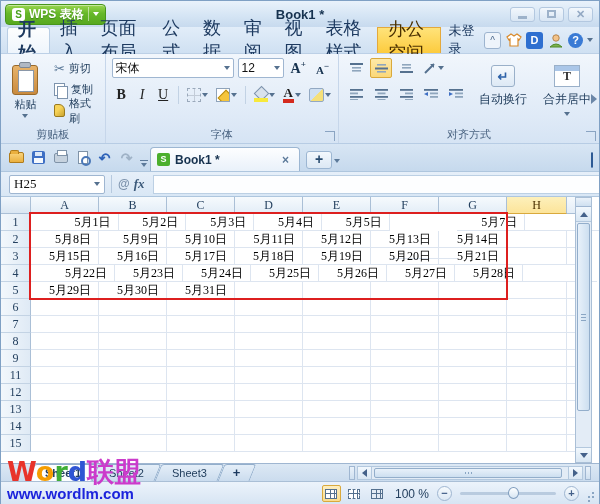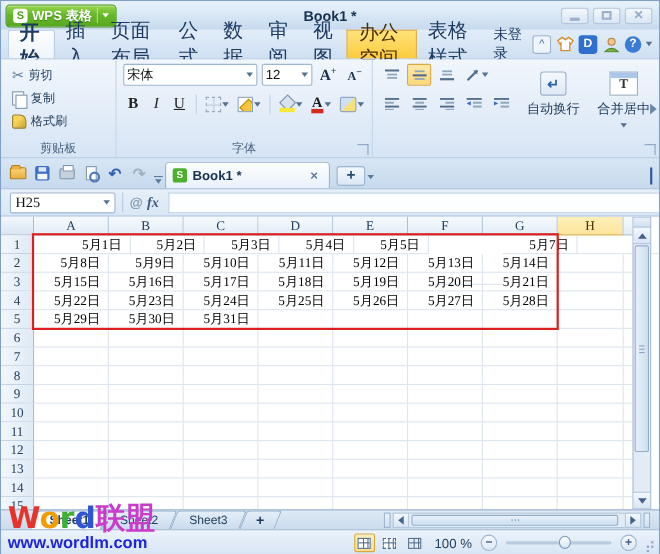--- a/index.html
+++ b/index.html
@@ -272,22 +272,22 @@
 
   <div class="menubar">
     <div id="menu-tabs" style="display:flex;">
         <div class="mtab active">开始</div>
         <div class="mtab">插入</div>
         <div class="mtab">页面布局</div>
         <div class="mtab">公式</div>
         <div class="mtab">数据</div>
         <div class="mtab">审阅</div>
         <div class="mtab">视图</div>
+        <div class="mtab">表格样式</div>
         <div class="mtab highlight">办公空间</div>
-        <div class="mtab">表格样式</div>
       </div>
     <div class="account">未登录</div>
     <div class="mb-icons">
       <div class="mb-ic boxic">^</div>
       <div class="mb-ic">
         <svg width="16" height="14" viewBox="0 0 16 14">
           <path d="M5 1 L8 3 L11 1 L15 4 L13 7 L12 6 L12 13 L4 13 L4 6 L3 7 L1 4 Z" fill="#fff" stroke="#d98a2b" stroke-width="1.2"></path>
         </svg>
       </div>
       <div class="mb-ic dic">D</div>
@@ -298,20 +298,29 @@
         </svg>
       </div>
       <div class="mb-ic helpic">?</div>
       <span class="tri-down" style="border-top-color:#55718f;"></span>
     </div>
   </div>
 
   <div class="ribbon">
     <div class="rgroup" style="width:118px;">
       <div class="clipwrap">
+        <div class="pastebtn">
+          <div class="clip-ic">
+            <div class="clip-board"></div>
+              <div class="clip-clip"></div>
+              <div class="clip-page"></div>
+          </div>
+          <span class="srlabel">粘贴</span>
+          <span class="tri-down" style="border-top-color:#55718f;"></span>
+        </div>
         <div>
           <div class="smallrow">
             <span class="cutic">✂</span>
             <span class="srlabel">剪切</span>
           </div>
           <div class="smallrow">
             <span class="copyic"></span>
             <span class="srlabel">复制</span>
           </div>
           <div class="smallrow">
@@ -452,20 +461,21 @@
         <div class="bigbtn">
           <span class="wrap-ic">↵</span>
           <span class="blabel">自动换行</span>
         </div>
         <div class="bigbtn">
           <span class="merge-ic">T</span>
           <span class="blabel">合并居中</span>
           <span class="tri-down" style="border-top-color:#55718f;"></span>
         </div>
       </div>
+      <div class="glabel">对齐方式</div>
       <div class="launcher"></div>
     </div>
     <div class="ribbon-more"></div>
   </div>
 
   <div class="qatrow">
     <div class="qat">
       <div class="qbtn">
           <span class="folder-ic"></span>
         </div>
@@ -557,21 +567,21 @@
           <div class="gcell" style="width: 68px;">5月17日</div>
           <div class="gcell" style="width: 68px;">5月18日</div>
           <div class="gcell" style="width: 68px;">5月19日</div>
           <div class="gcell" style="width: 68px;">5月20日</div>
           <div class="gcell" style="width: 68px;">5月21日</div>
           <div class="gcell" style="width: 60px;"></div>
           <div class="gcell" style="width: 14px; border-right: none;"></div>
         </div>
         <div class="grow">
           <div class="rhead">4</div>
-          <div class="gcell" style="width: 68px;">5月22日</div>
+          <div class="gcell" style="width: 84px;">5月22日</div>
           <div class="gcell" style="width: 68px;">5月23日</div>
           <div class="gcell" style="width: 68px;">5月24日</div>
           <div class="gcell" style="width: 68px;">5月25日</div>
           <div class="gcell" style="width: 68px; font-family: Liberation Serif, serif;">5月26日</div>
           <div class="gcell" style="width: 68px;">5月27日</div>
           <div class="gcell" style="width: 68px;">5月28日</div>
           <div class="gcell" style="width: 60px;"></div>
           <div class="gcell" style="width: 14px; border-right: none;"></div>
         </div>
         <div class="grow">
@@ -628,32 +638,20 @@
           <div class="gcell" style="width: 68px;"></div>
           <div class="gcell" style="width: 68px;"></div>
           <div class="gcell" style="width: 68px;"></div>
           <div class="gcell" style="width: 68px;"></div>
           <div class="gcell" style="width: 68px;"></div>
           <div class="gcell" style="width: 68px;"></div>
           <div class="gcell" style="width: 60px;"></div>
           <div class="gcell" style="width: 14px; border-right: none;"></div>
         </div>
         <div class="grow">
-          <div class="rhead">10</div>
-          <div class="gcell" style="width: 68px;"></div>
-          <div class="gcell" style="width: 68px;"></div>
-          <div class="gcell" style="width: 68px;"></div>
-          <div class="gcell" style="width: 68px;"></div>
-          <div class="gcell" style="width: 68px;"></div>
-          <div class="gcell" style="width: 68px;"></div>
-          <div class="gcell" style="width: 68px;"></div>
-          <div class="gcell" style="width: 60px;"></div>
-          <div class="gcell" style="width: 14px; border-right: none;"></div>
-        </div>
-        <div class="grow">
           <div class="rhead">11</div>
           <div class="gcell" style="width: 68px;"></div>
           <div class="gcell" style="width: 68px;"></div>
           <div class="gcell" style="width: 68px;"></div>
           <div class="gcell" style="width: 68px;"></div>
           <div class="gcell" style="width: 68px;"></div>
           <div class="gcell" style="width: 68px;"></div>
           <div class="gcell" style="width: 68px;"></div>
           <div class="gcell" style="width: 60px;"></div>
           <div class="gcell" style="width: 14px; border-right: none;"></div>

